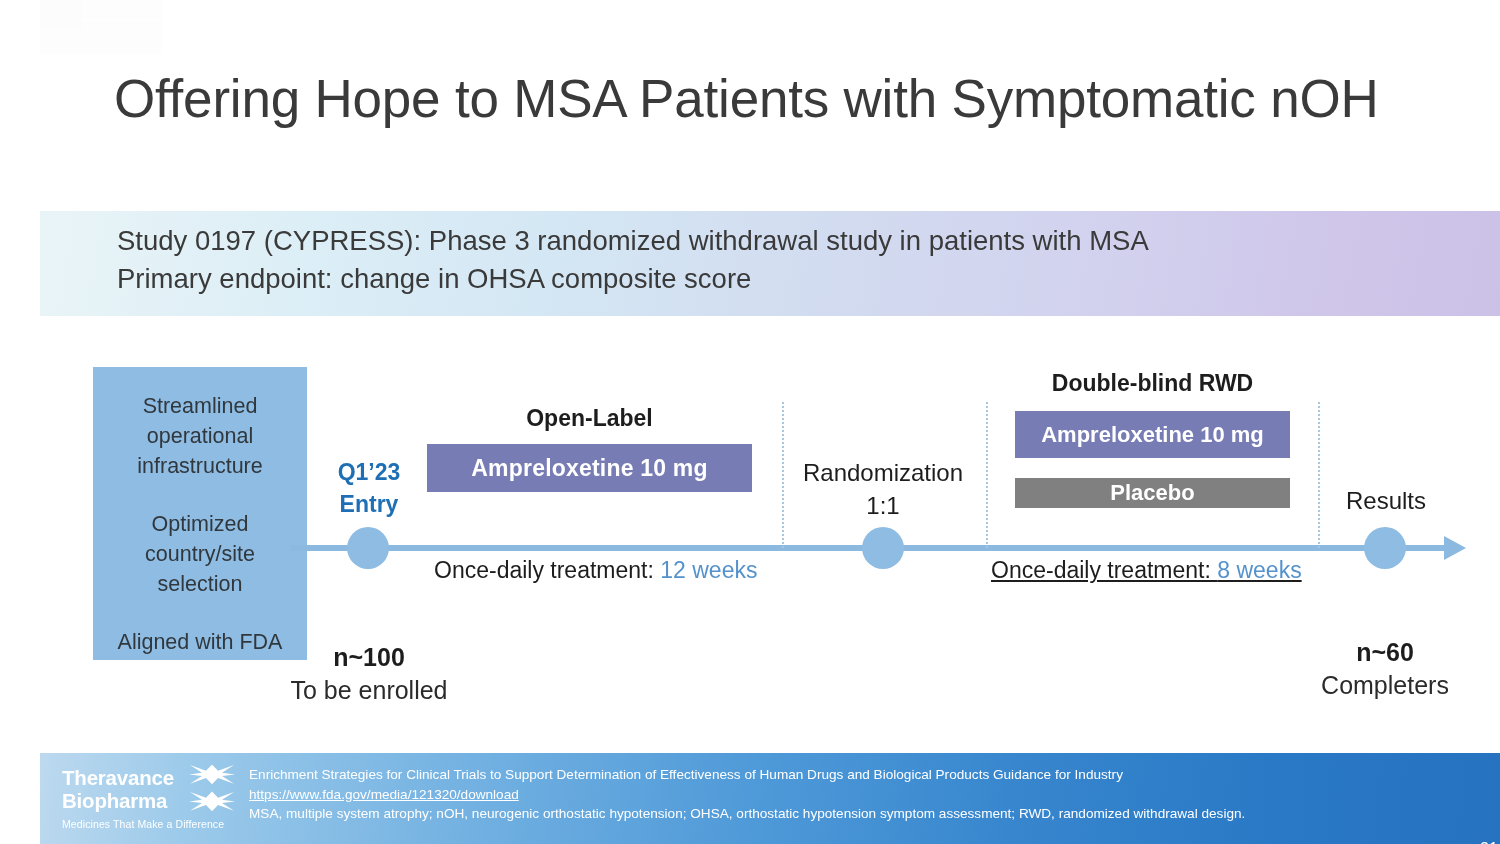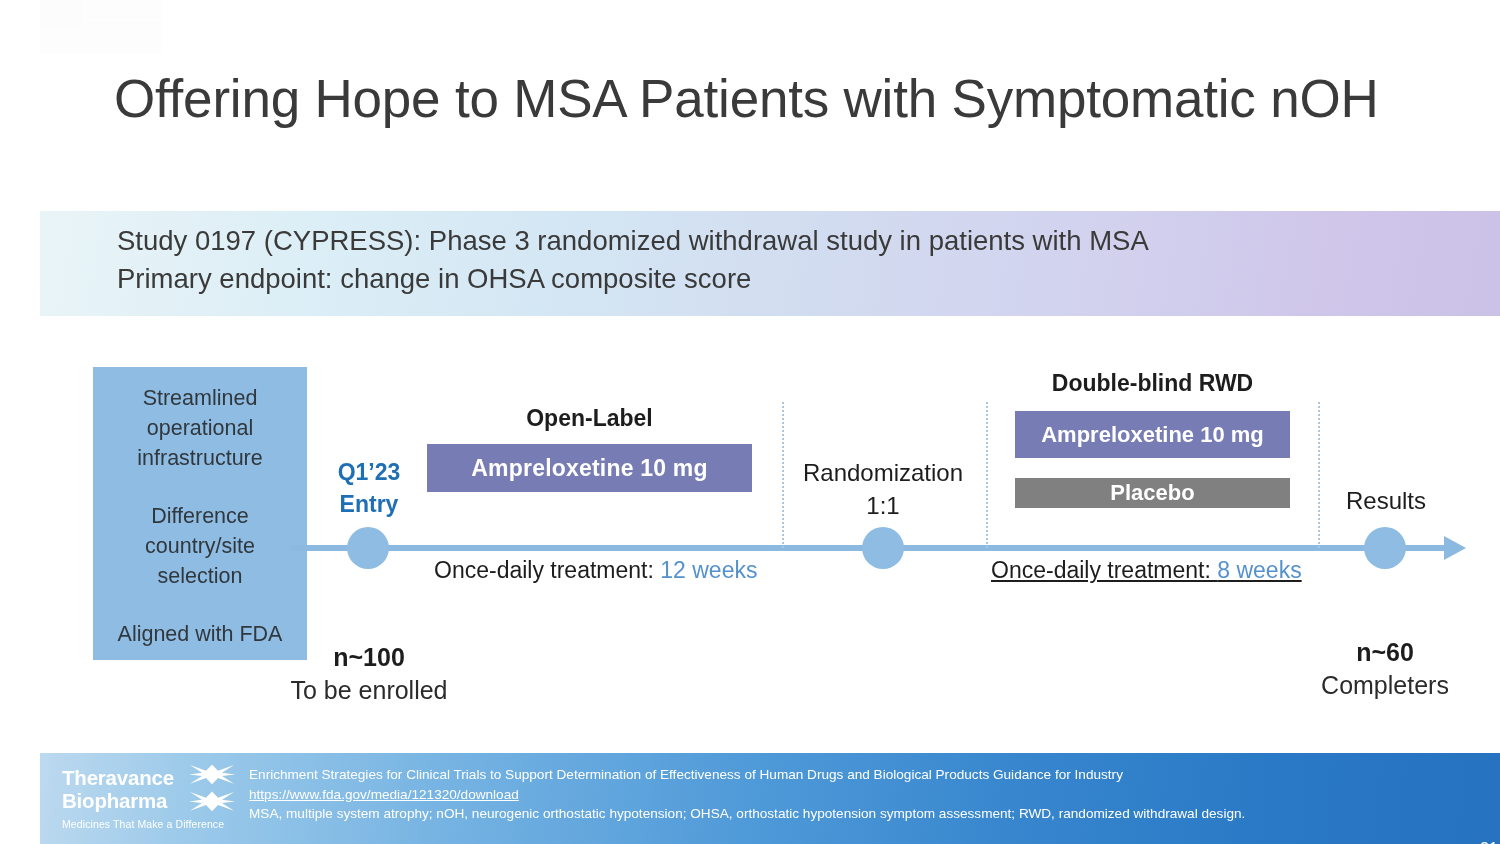--- a/index.html
+++ b/index.html
@@ -87,21 +87,21 @@
     left: 53px;
     top: 367px;
     width: 214px;
     height: 293px;
     background: #8fbce2;
     display: flex;
     flex-direction: column;
     align-items: center;
     justify-content: flex-start;
     box-sizing: border-box;
-    padding-top: 16px;
+    padding-top: 24px;
   }
   #left-box .lb-item {
     font-size: 21.5px;
     line-height: 30px;
     color: #30383e;
     text-align: center;
     width: 100%;
   }
   #left-box .lb-gap { height: 28px; }
 
@@ -385,21 +385,21 @@
   <div id="subtitle-text">
     <span class="l1">Study 0197 (CYPRESS): Phase 3 randomized withdrawal study in patients with MSA</span>
     <span class="l2">Primary endpoint: change in OHSA composite score</span>
   </div>
 
   <div id="left-box">
     <div class="lb-item">Streamlined</div>
     <div class="lb-item">operational</div>
     <div class="lb-item">infrastructure</div>
     <div class="lb-gap"></div>
-    <div class="lb-item">Difference</div>
+    <div class="lb-item">Optimized</div>
     <div class="lb-item">country/site</div>
     <div class="lb-item">selection</div>
     <div class="lb-gap"></div>
     <div class="lb-item">Aligned with FDA</div>
   </div>
 
   <div id="timeline-line"></div>
   <div id="timeline-arrow"></div>
 
   <div class="dotted" id="dot1"></div>

